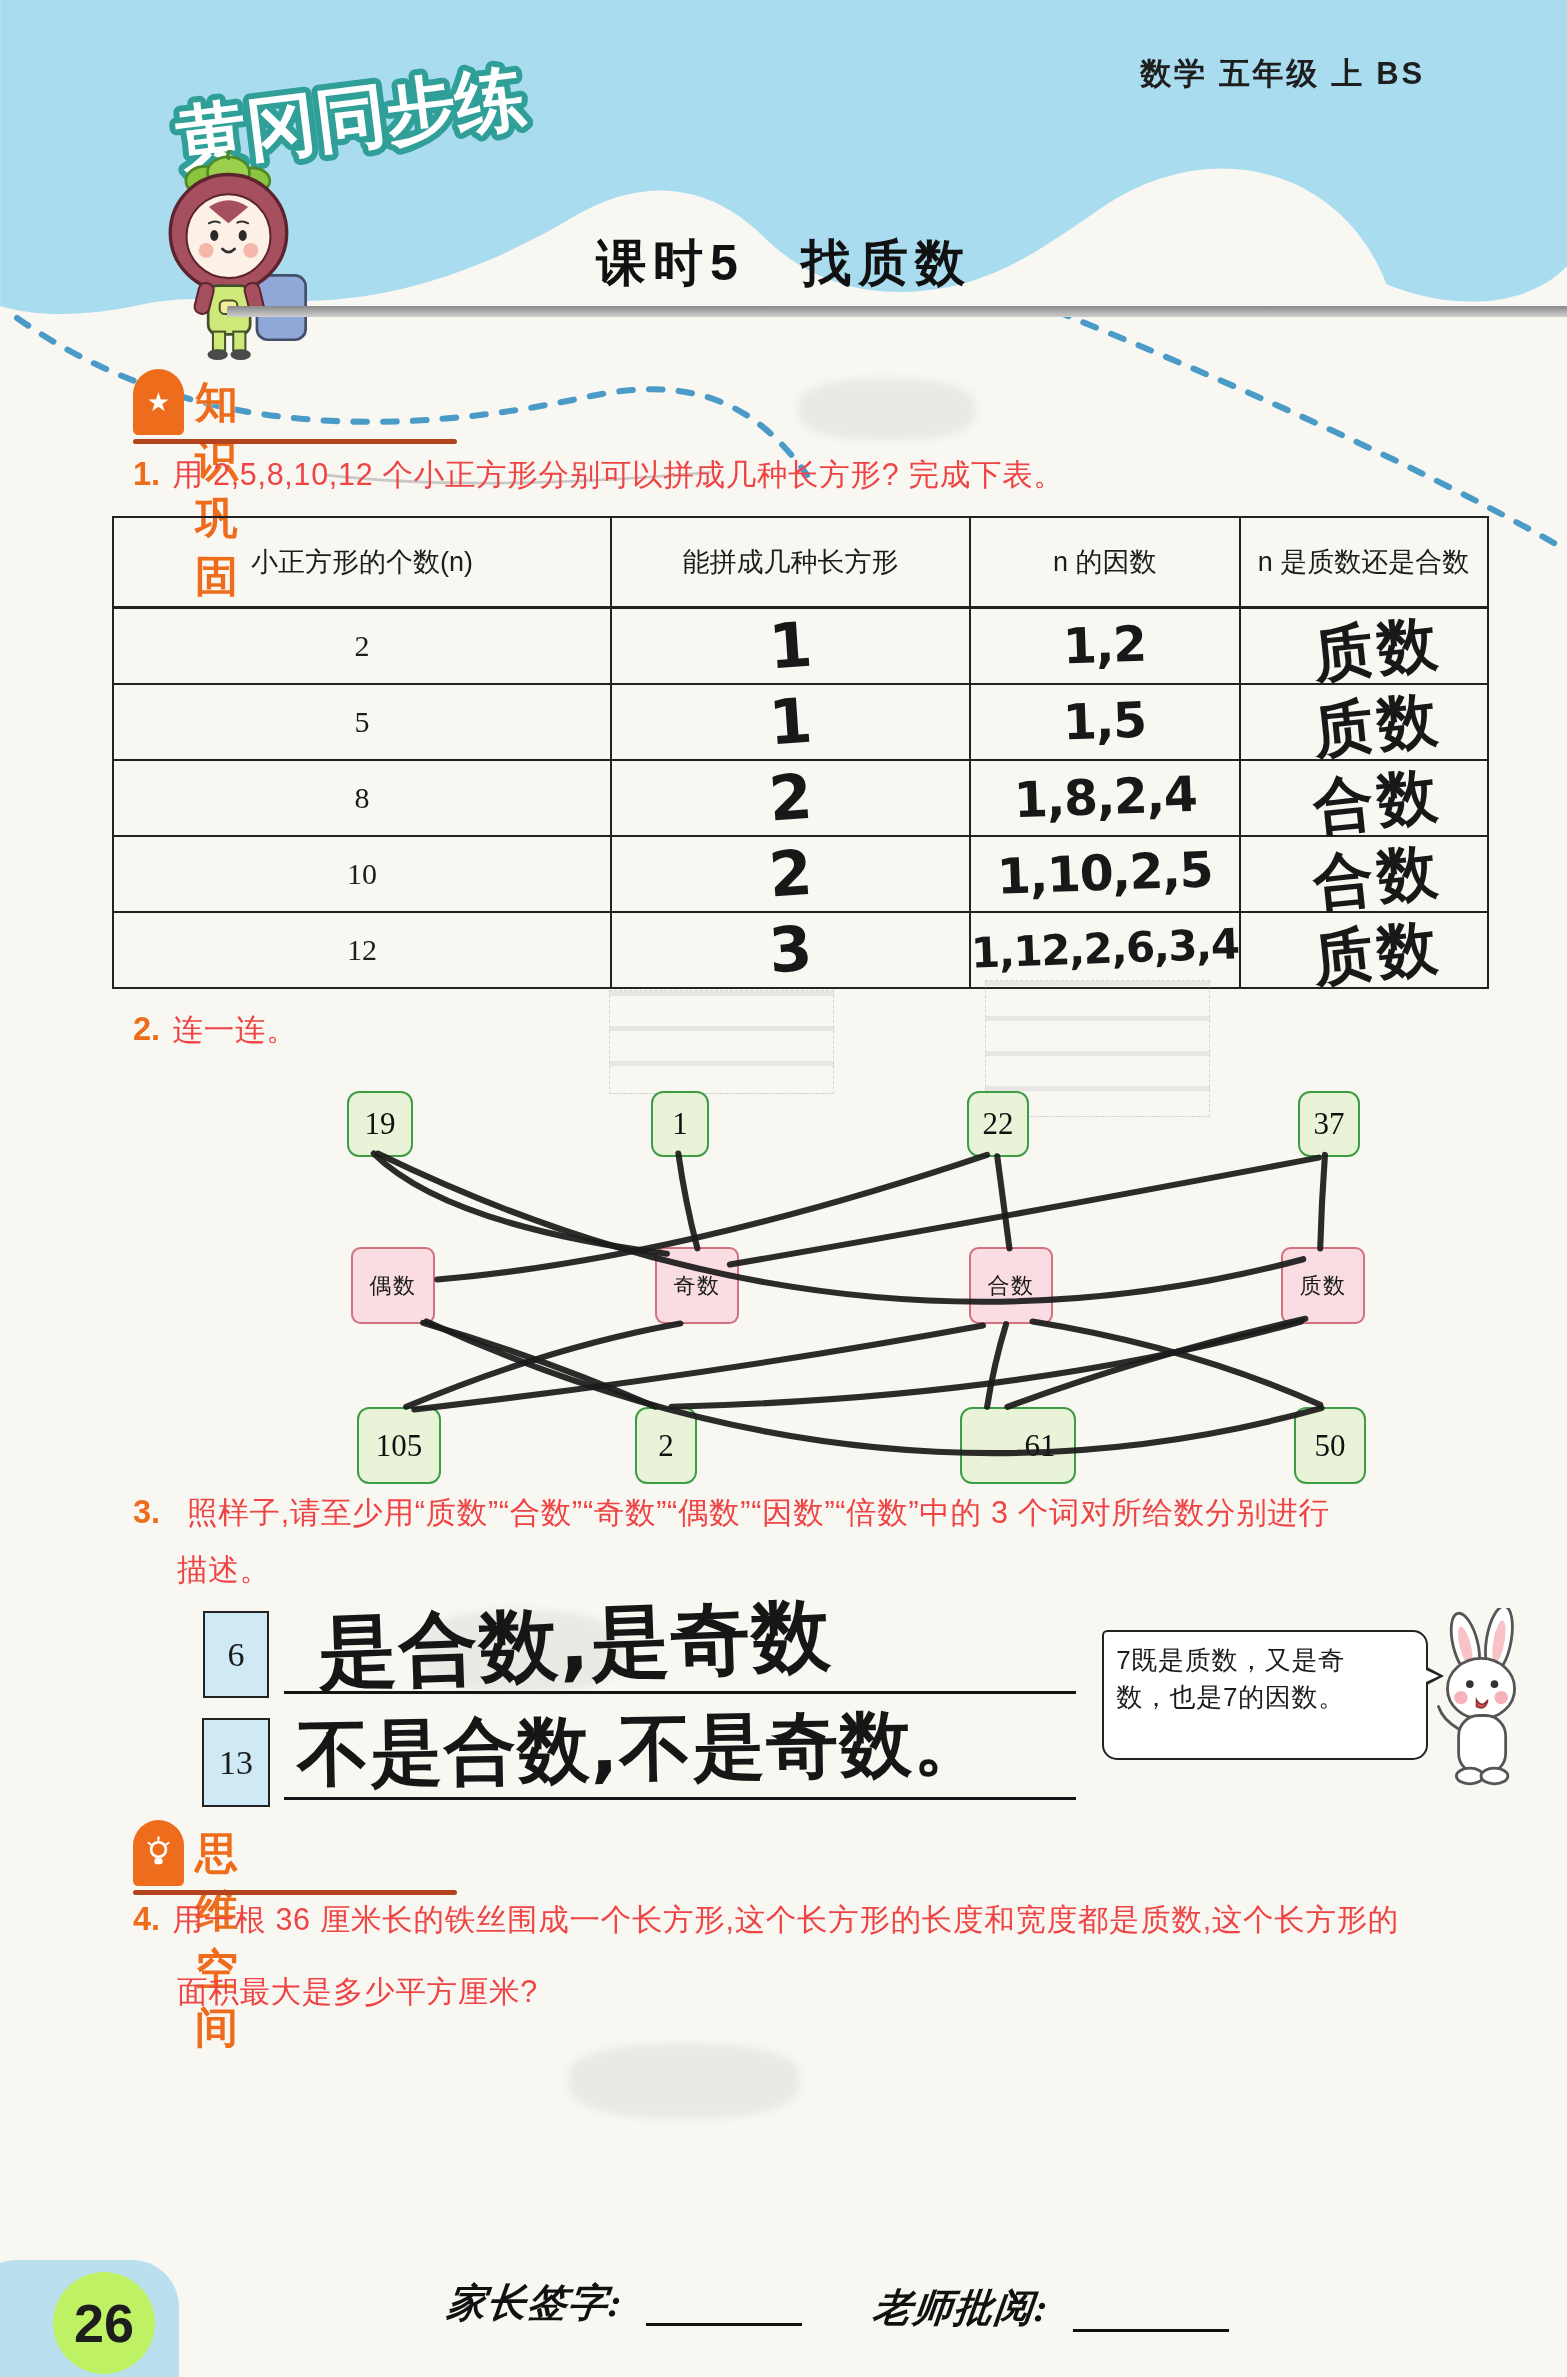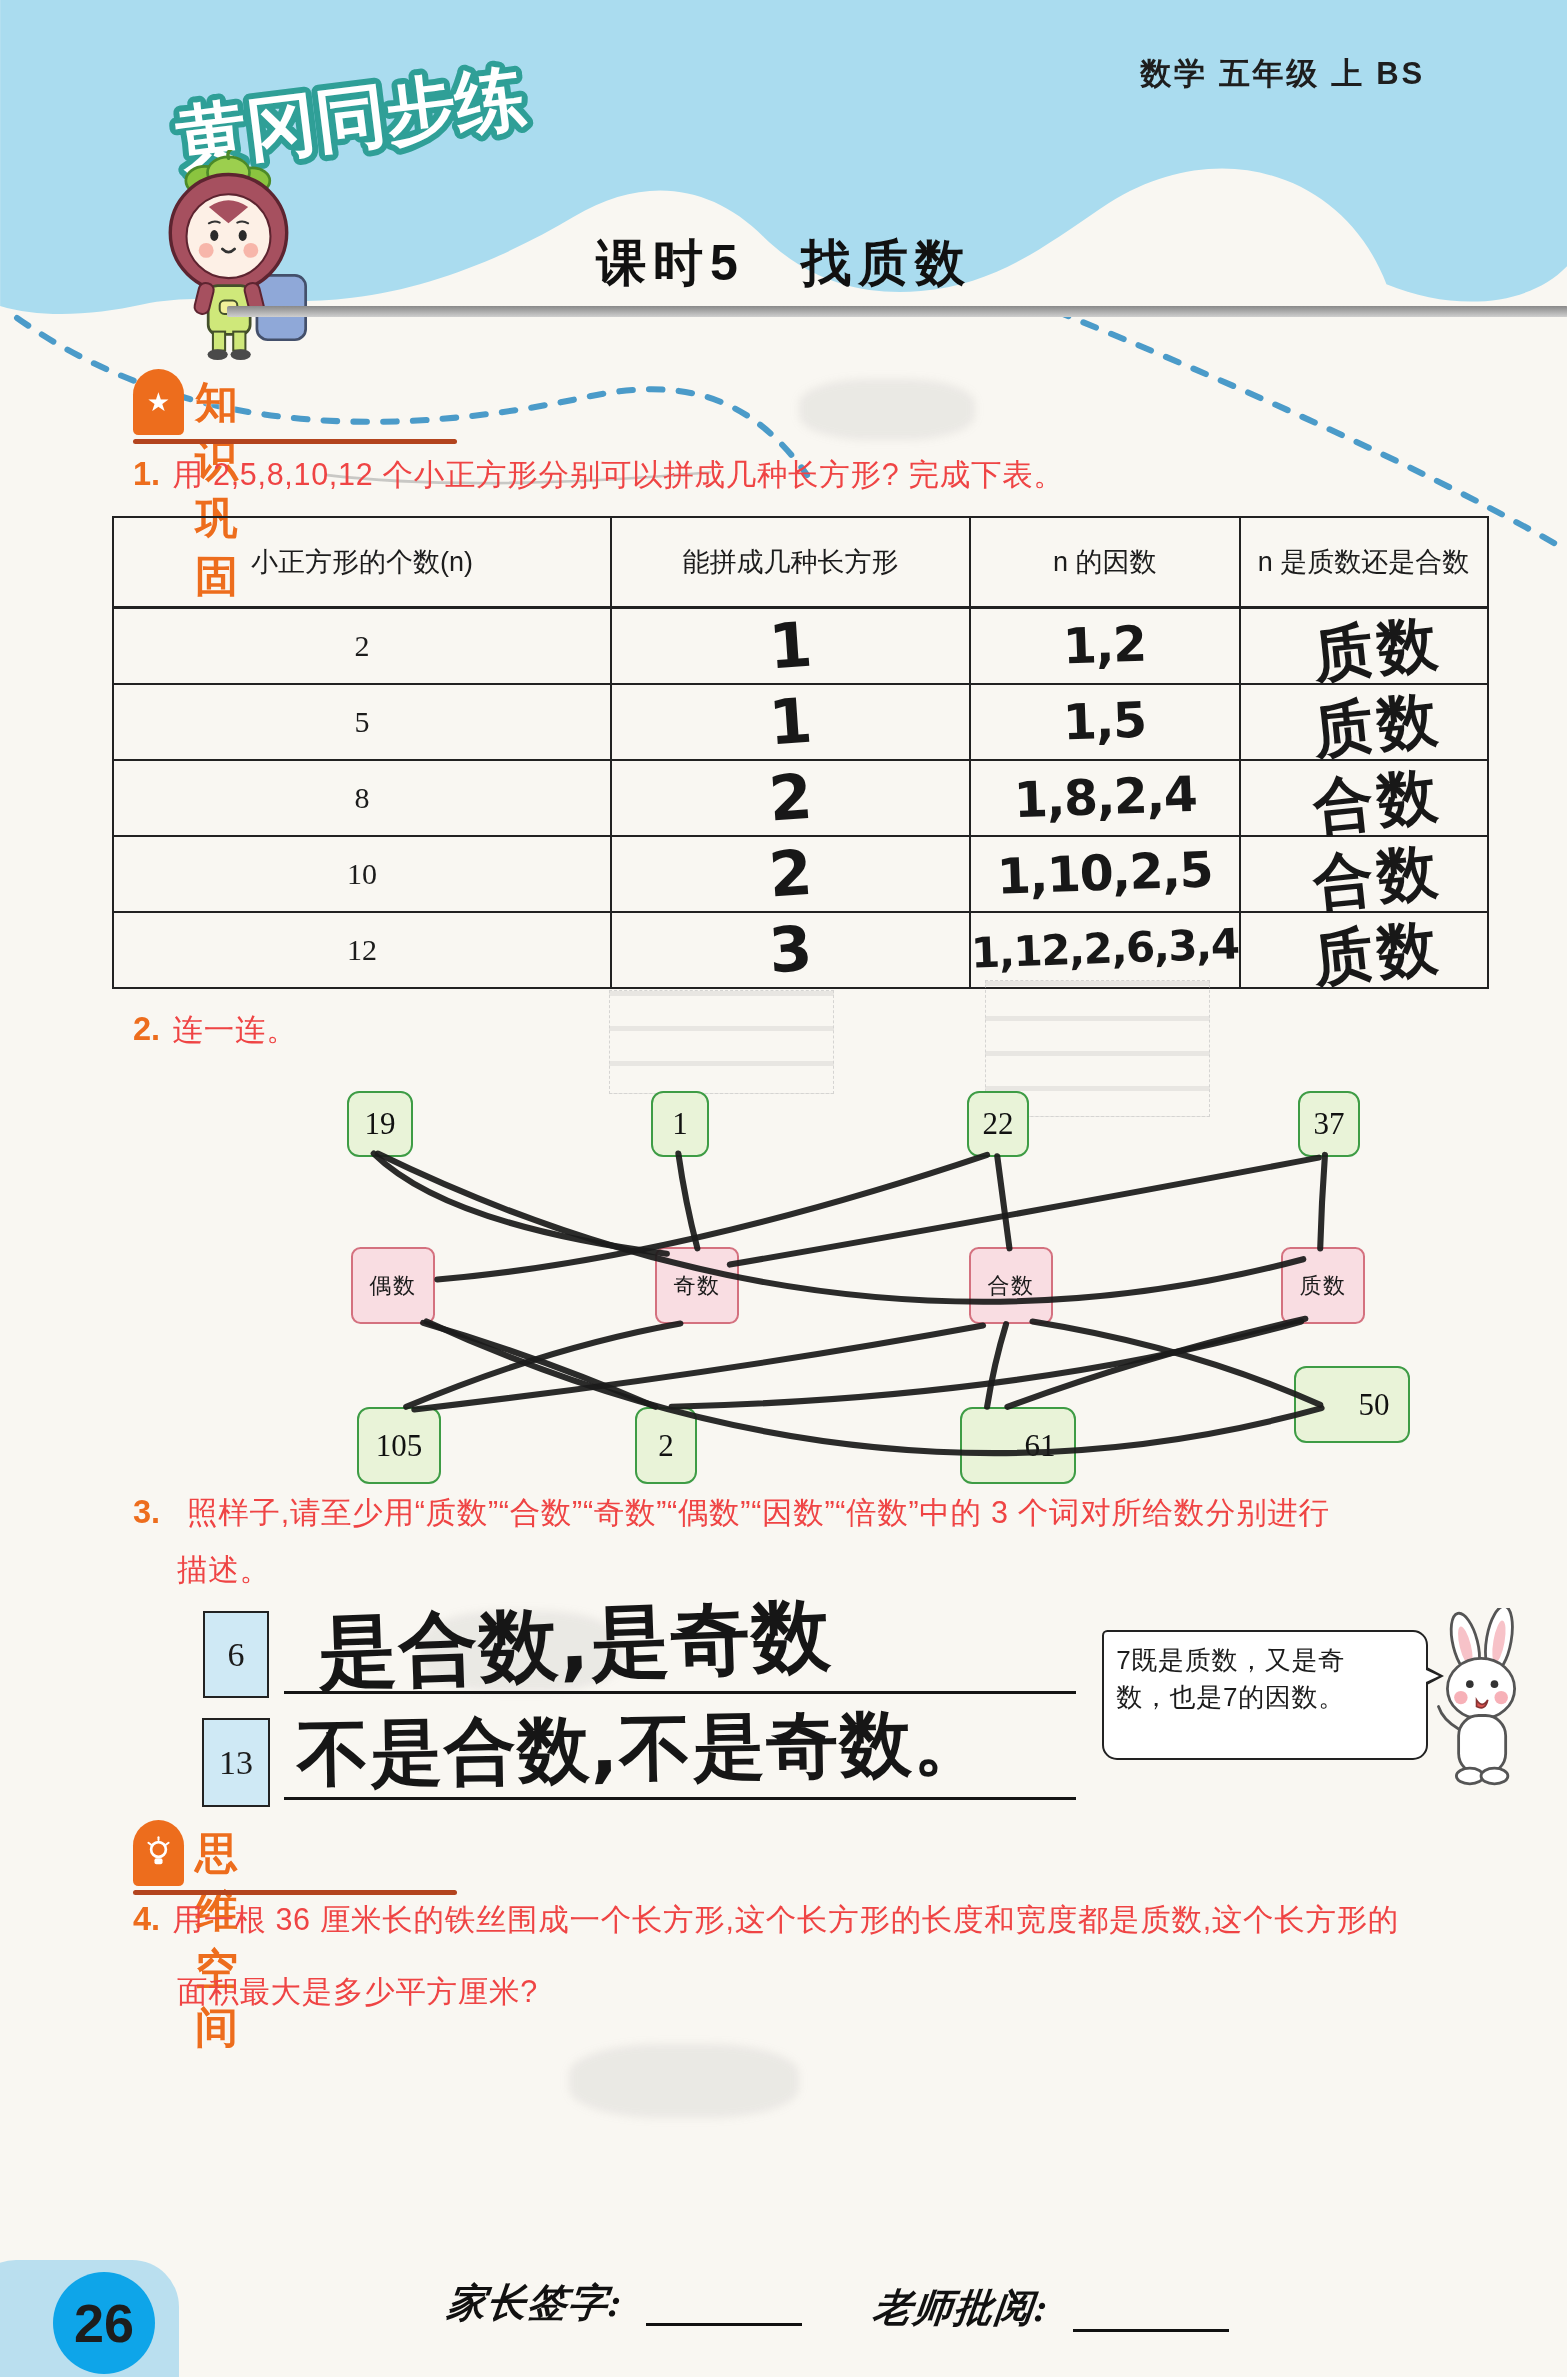--- a/index.html
+++ b/index.html
@@ -65,21 +65,21 @@
   #bubble{position:absolute;left:1102px;top:1630px;width:298px;height:107px;background:#fff;
           border:2.7px solid #222;border-radius:5.4px 15px 15px 15px;padding:9.5px 12.2px;
           font-size:26px;line-height:1.45;letter-spacing:0.7px;}
   #bubble:before{content:"";position:absolute;right:-17.6px;top:35px;border-left:17.6px solid #222;
           border-top:9.5px solid transparent;border-bottom:9.5px solid transparent;}
   #bubble:after{content:"";position:absolute;right:-12.2px;top:38px;border-left:13.5px solid #fff;
           border-top:6.8px solid transparent;border-bottom:6.8px solid transparent;}
 
   
   #footer-blob{position:absolute;left:-31px;top:2260px;width:210px;height:176px;background:#badfef;border-radius:47px;}
-  #page-circle{position:absolute;left:53px;top:2272px;width:102px;height:102px;border-radius:50%;background:#0ea5e9;
+  #page-circle{position:absolute;left:53px;top:2272px;width:102px;height:102px;border-radius:50%;background:#bef264;
                display:flex;align-items:center;justify-content:center;font-size:54px;font-weight:bold;color:#1d1d1d;}
   .sig-label{position:absolute;font-family:"Liberation Serif",serif;font-style:italic;font-weight:bold;
              font-size:39px;color:#111;transform:skewX(-6deg);letter-spacing:1.4px;}
   .sig-line{position:absolute;height:3.4px;background:#111;}
 </style>
 </head>
 <body>
 
 <div id="page">
 
@@ -206,21 +206,21 @@
   <div class="nbox" style="left:1298px;top:1091px;width:58px;height:62px;">37</div>
 
   <div class="cbox" style="left:351px;top:1247px;width:80px;height:73px;">偶数</div>
   <div class="cbox" style="left:655px;top:1247px;width:80px;height:73px;">奇数</div>
   <div class="cbox" style="left:969px;top:1247px;width:80px;height:73px;">合数</div>
   <div class="cbox" style="left:1281px;top:1247px;width:80px;height:73px;">质数</div>
 
   <div class="nbox" style="left:357px;top:1407px;width:80px;height:73px;">105</div>
   <div class="nbox" style="left:635px;top:1407px;width:58px;height:73px;">2</div>
   <div class="nbox" style="left:960px;top:1407px;width:68px;height:73px;padding-left:44px;">61</div>
-  <div class="nbox" style="left:1294px;top:1366px;width:68px;height:73px;padding-left:44px;">50</div>
+  <div class="nbox" style="left:1294px;top:1407px;width:68px;height:73px;">50</div>
 
   <svg id="connect-svg" width="1568" height="535" viewBox="0 0 2316 790">
       <path d="M558,144 Q1250,480 1925,300"></path>
       <path d="M552,144 Q660,250 985,292"></path>
       <path d="M1002,144 Q1012,215 1030,284"></path>
       <path d="M1458,146 Q1000,300 646,330"></path>
       <path d="M1473,148 Q1482,215 1491,284"></path>
       <path d="M1957,146 Q1952,215 1950,284"></path>
       <path d="M1948,150 Q1500,235 1078,308"></path>
       <path d="M600,518 Q810,430 1005,395"></path>

